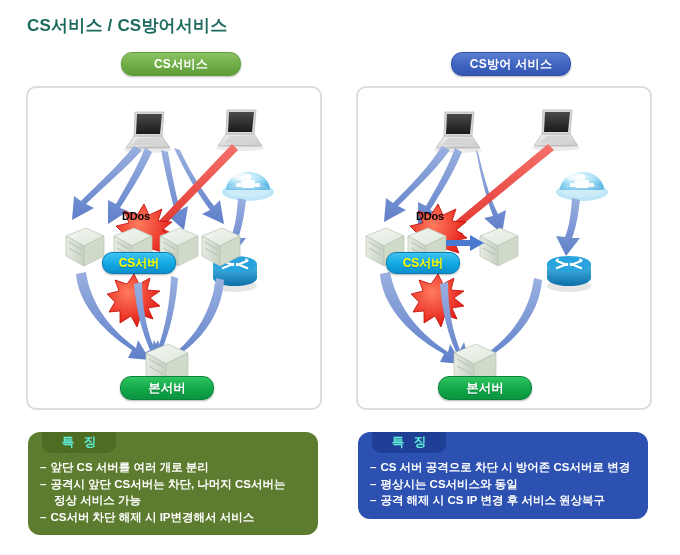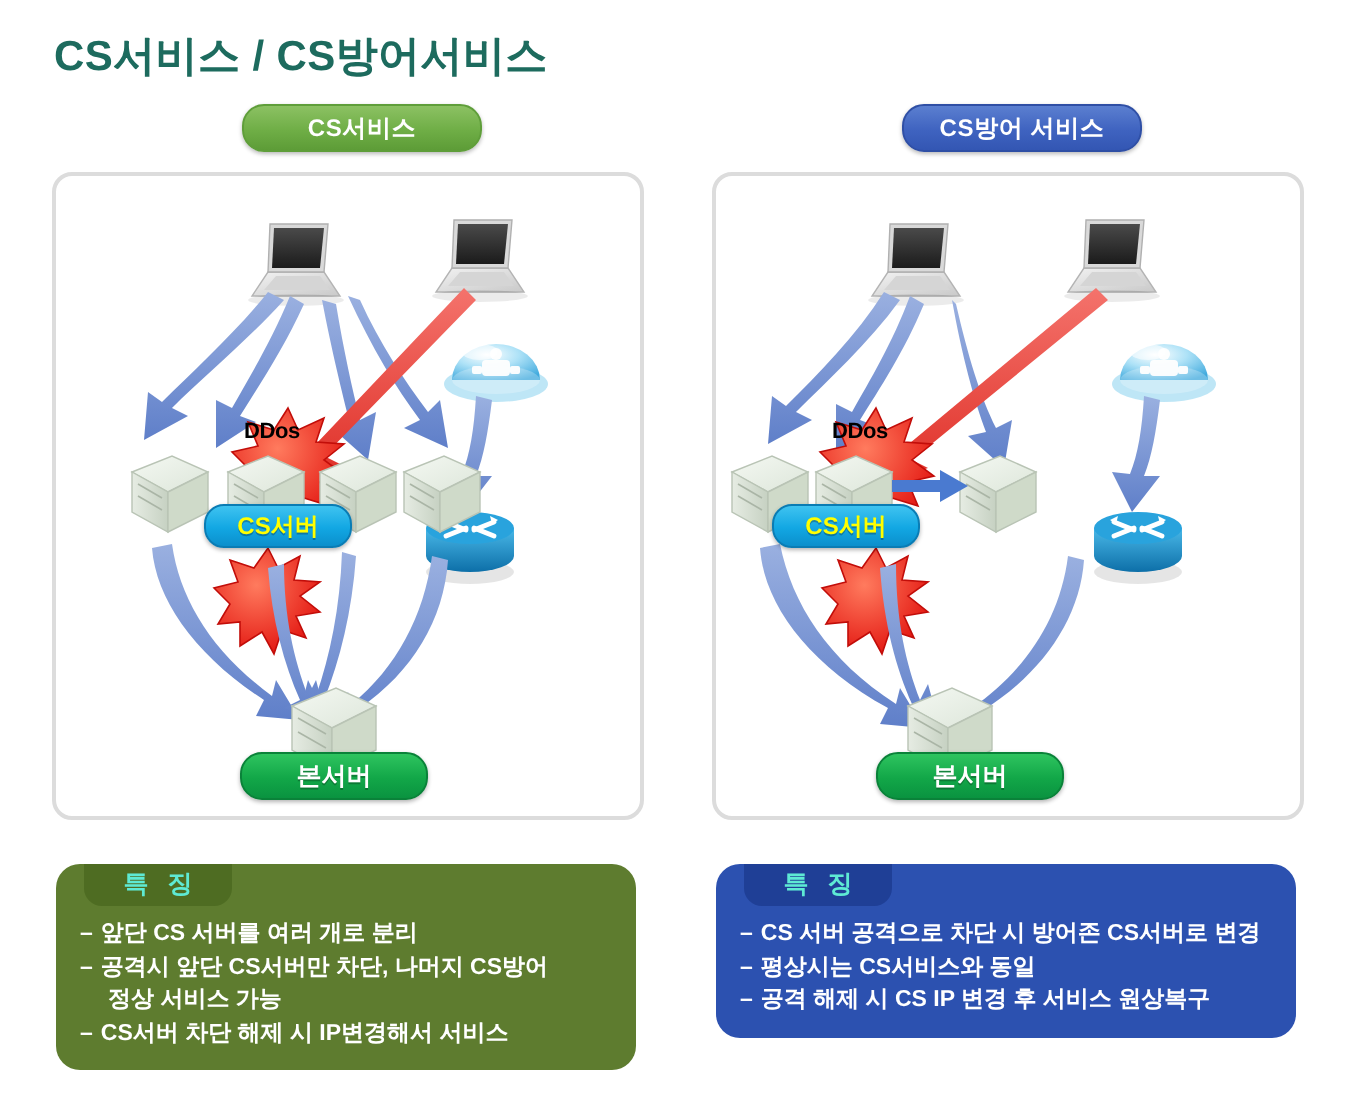--- a/index.html
+++ b/index.html
@@ -13,21 +13,21 @@
     position: relative;
     font-family: "Liberation Sans", "DejaVu Sans", sans-serif;
     overflow: hidden;
   }
 
   
   #page-title {
     position: absolute;
     left: 27px;
     top: 14px;
-    font-size: 21px;
+    font-size: 17px;
     font-weight: bold;
     color: #1d6b5e;
     letter-spacing: 0.2px;
     white-space: nowrap;
   }
 
   
   .column {
     position: absolute;
     top: 52px;
@@ -494,21 +494,21 @@
 
 
     <div class="node-label label-main" id="label-main-right">본서버</div>
   </div>
 </div>
 
 <div class="feature-box" id="feature-left">
   <div class="feature-tab">특 징</div>
   <ul class="feature-list">
     <li><span class="dash">–</span><span>앞단 CS 서버를 여러 개로 분리</span></li>
-    <li><span class="dash">–</span><span>공격시 앞단 CS서버만 차단, 나머지 CS방어</span></li>
+    <li><span class="dash">–</span><span>공격시 앞단 CS서버는 차단, 나머지 CS서버는</span></li>
     <li class="cont"><span>정상 서비스 가능</span></li>
     <li><span class="dash">–</span><span>CS서버 차단 해제 시 IP변경해서 서비스</span></li>
   </ul>
 </div>
 
 <div class="feature-box" id="feature-right">
   <div class="feature-tab">특 징</div>
   <ul class="feature-list">
     <li><span class="dash">–</span><span>CS 서버 공격으로 차단 시 방어존 CS서버로 변경</span></li>
     <li><span class="dash">–</span><span>평상시는 CS서비스와 동일</span></li>

